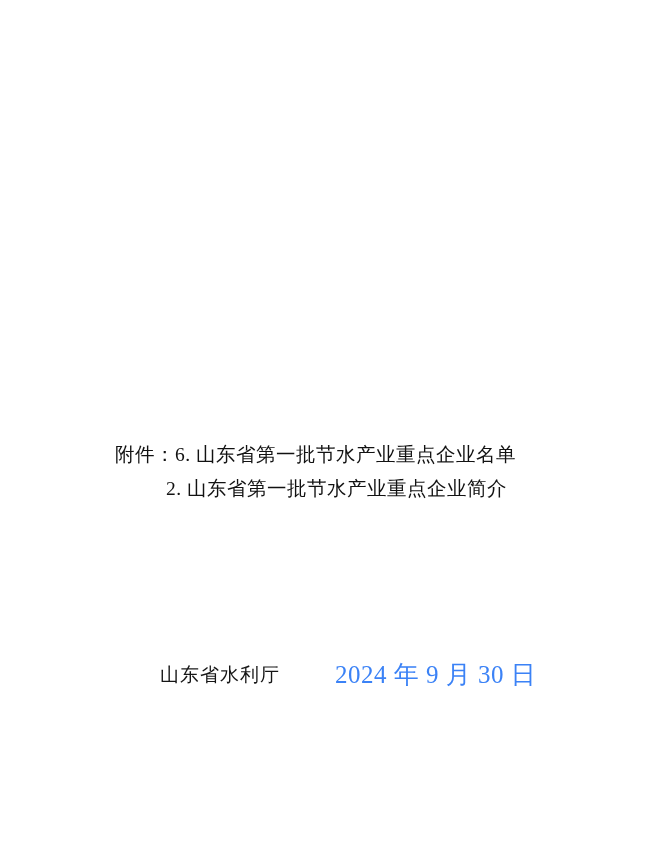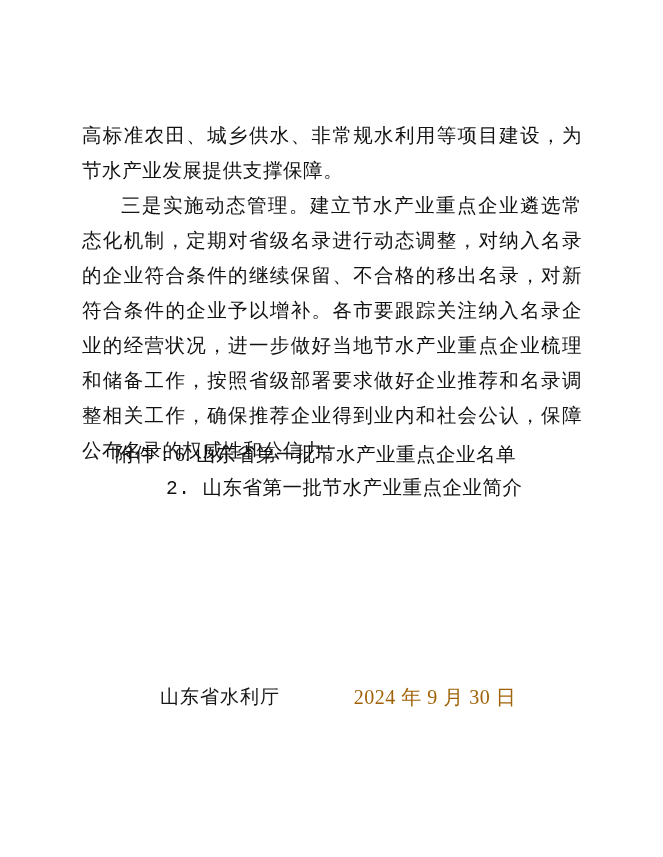--- a/index.html
+++ b/index.html
@@ -48,68 +48,62 @@
   }
   .attach-line {
     font-size: 19.5px;
     line-height: 34px;
     letter-spacing: 0.5px;
     color: #121212;
     white-space: nowrap;
   }
   .attach-line.second {
     padding-left: 51px;
-    font-family: Liberation Mono, monospace;
   }
   .signature-area {
     position: absolute;
     left: 0;
     top: 600px;
     width: 663px;
     height: 180px;
   }
   .sig-block {
     position: absolute;
     text-align: center;
-    margin-top: 22px;
   }
   .sig-left {
     left: 135px;
     top: 60px;
     width: 170px;
   }
   .sig-right {
     left: 335px;
     top: 60px;
     width: 200px;
   }
   .sig-name {
     font-size: 19px;
     letter-spacing: 1px;
     color: #151515;
     line-height: 30px;
     white-space: nowrap;
   }
   .sig-date {
-    font-size: 20px;
+    font-size: 25px;
     letter-spacing: 0.5px;
-    color: #a16207;
+    color: #3b82f6;
     line-height: 30px;
     white-space: nowrap;
   }
 </style>
 </head>
 <body>
 
 <div class="page">
 
-  <div class="body-text">
-    <p class="para">高标准农田、城乡供水、非常规水利用等项目建设，为节水产业发展提供支撑保障。</p>
-    <p class="para indent">三是实施动态管理。建立节水产业重点企业遴选常态化机制，定期对省级名录进行动态调整，对纳入名录的企业符合条件的继续保留、不合格的移出名录，对新符合条件的企业予以增补。各市要跟踪关注纳入名录企业的经营状况，进一步做好当地节水产业重点企业梳理和储备工作，按照省级部署要求做好企业推荐和名录调整相关工作，确保推荐企业得到业内和社会公认，保障公布名录的权威性和公信力。</p>
-  </div>
 
   <div class="attachments">
     <div class="attach-line">
       <span>附件：</span><span>6. 山东省第一批节水产业重点企业名单</span>
     </div>
     <div class="attach-line second">
       <span>2. 山东省第一批节水产业重点企业简介</span>
     </div>
   </div>
 

